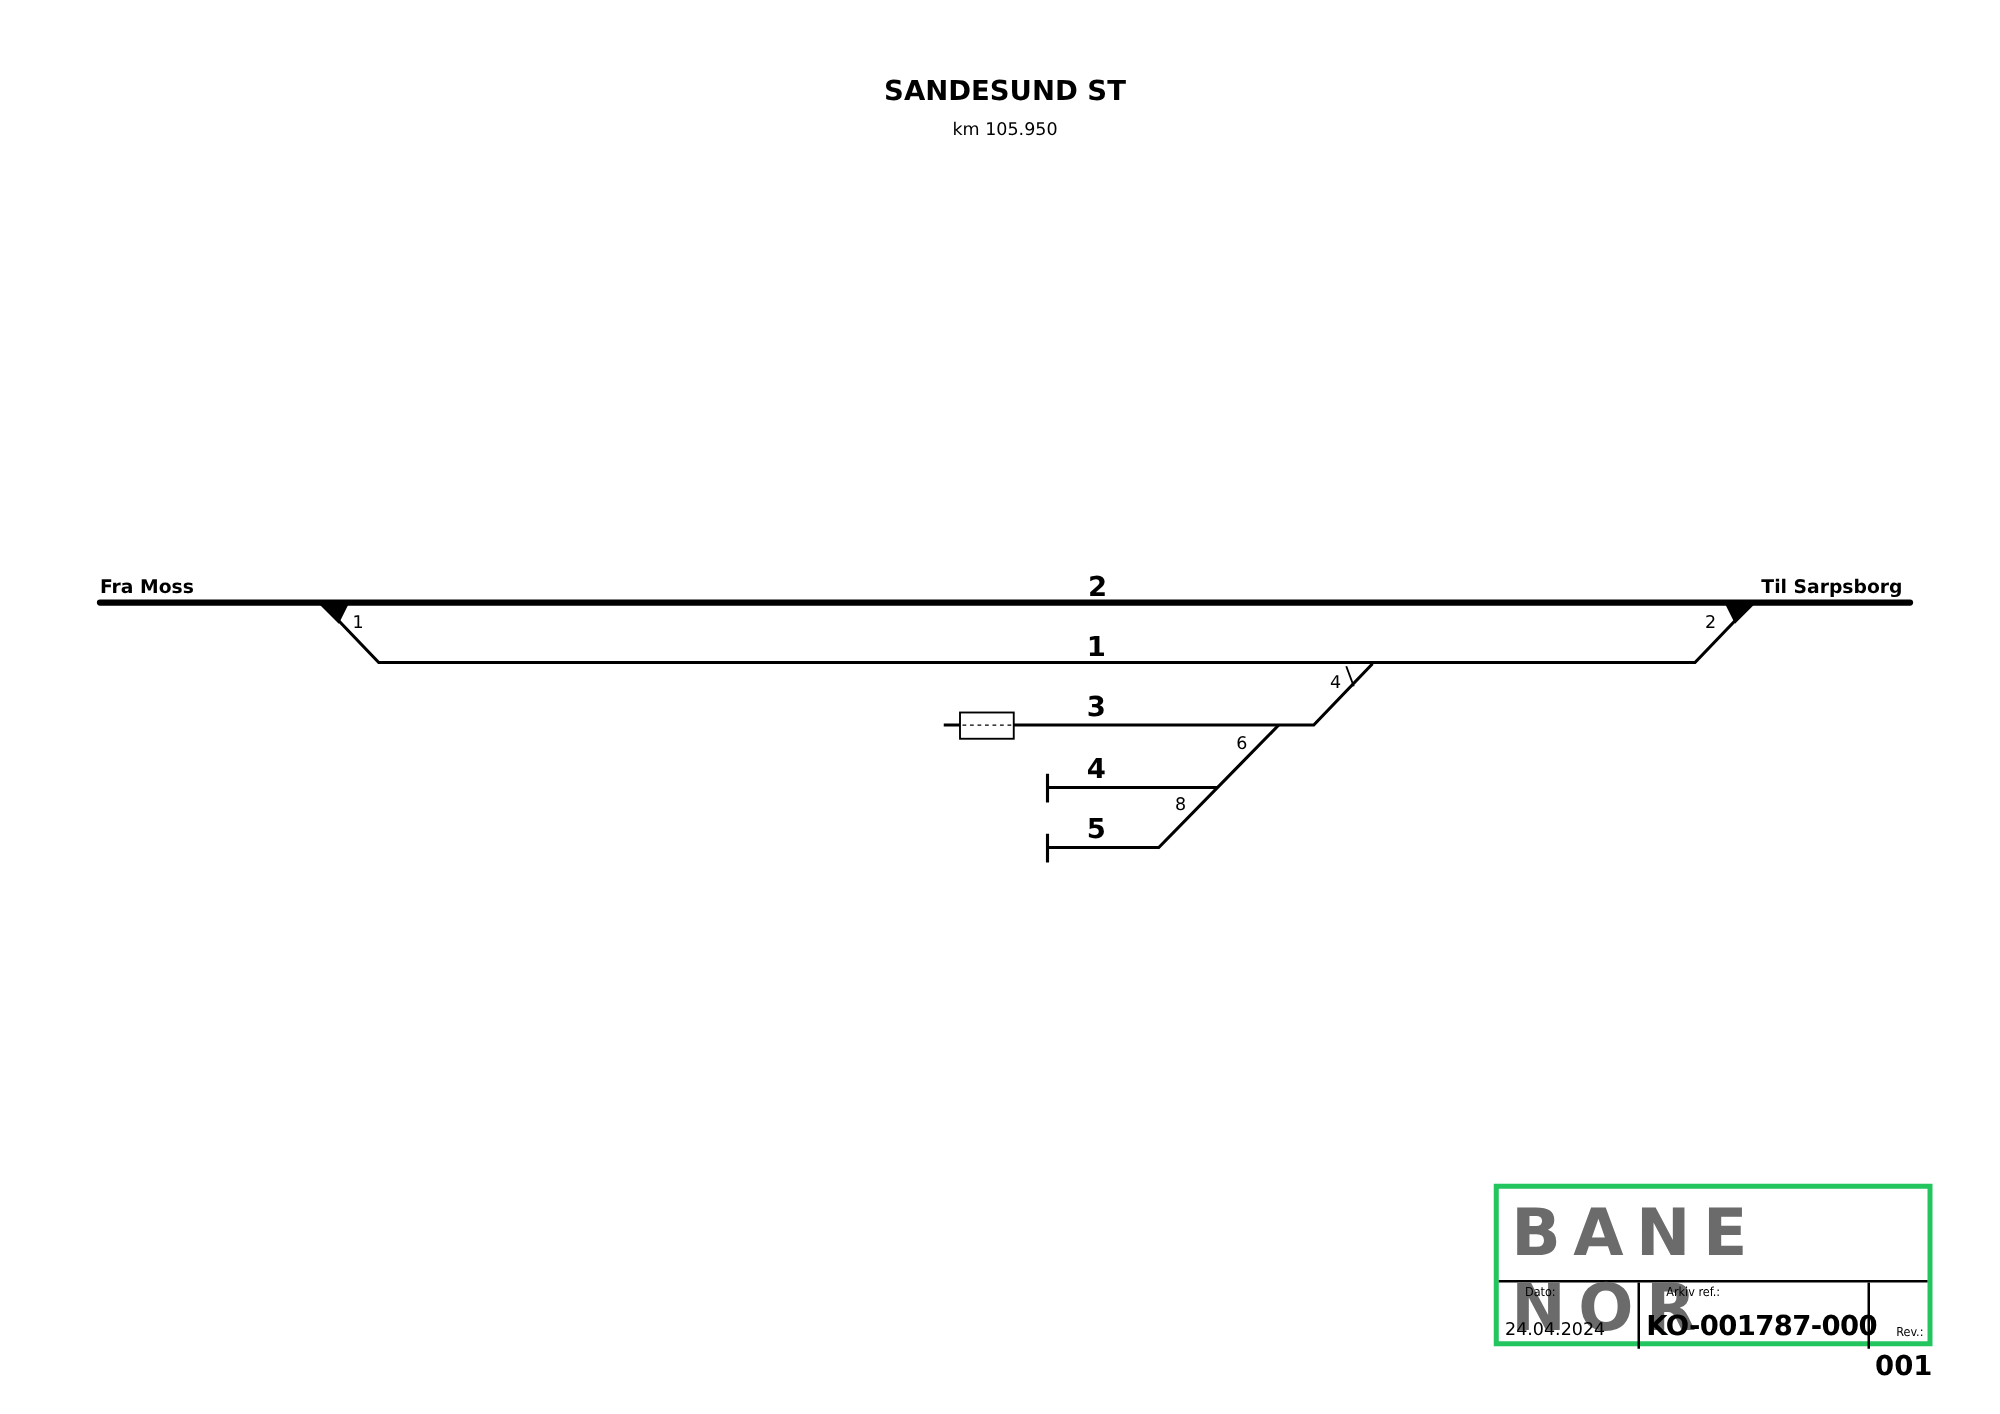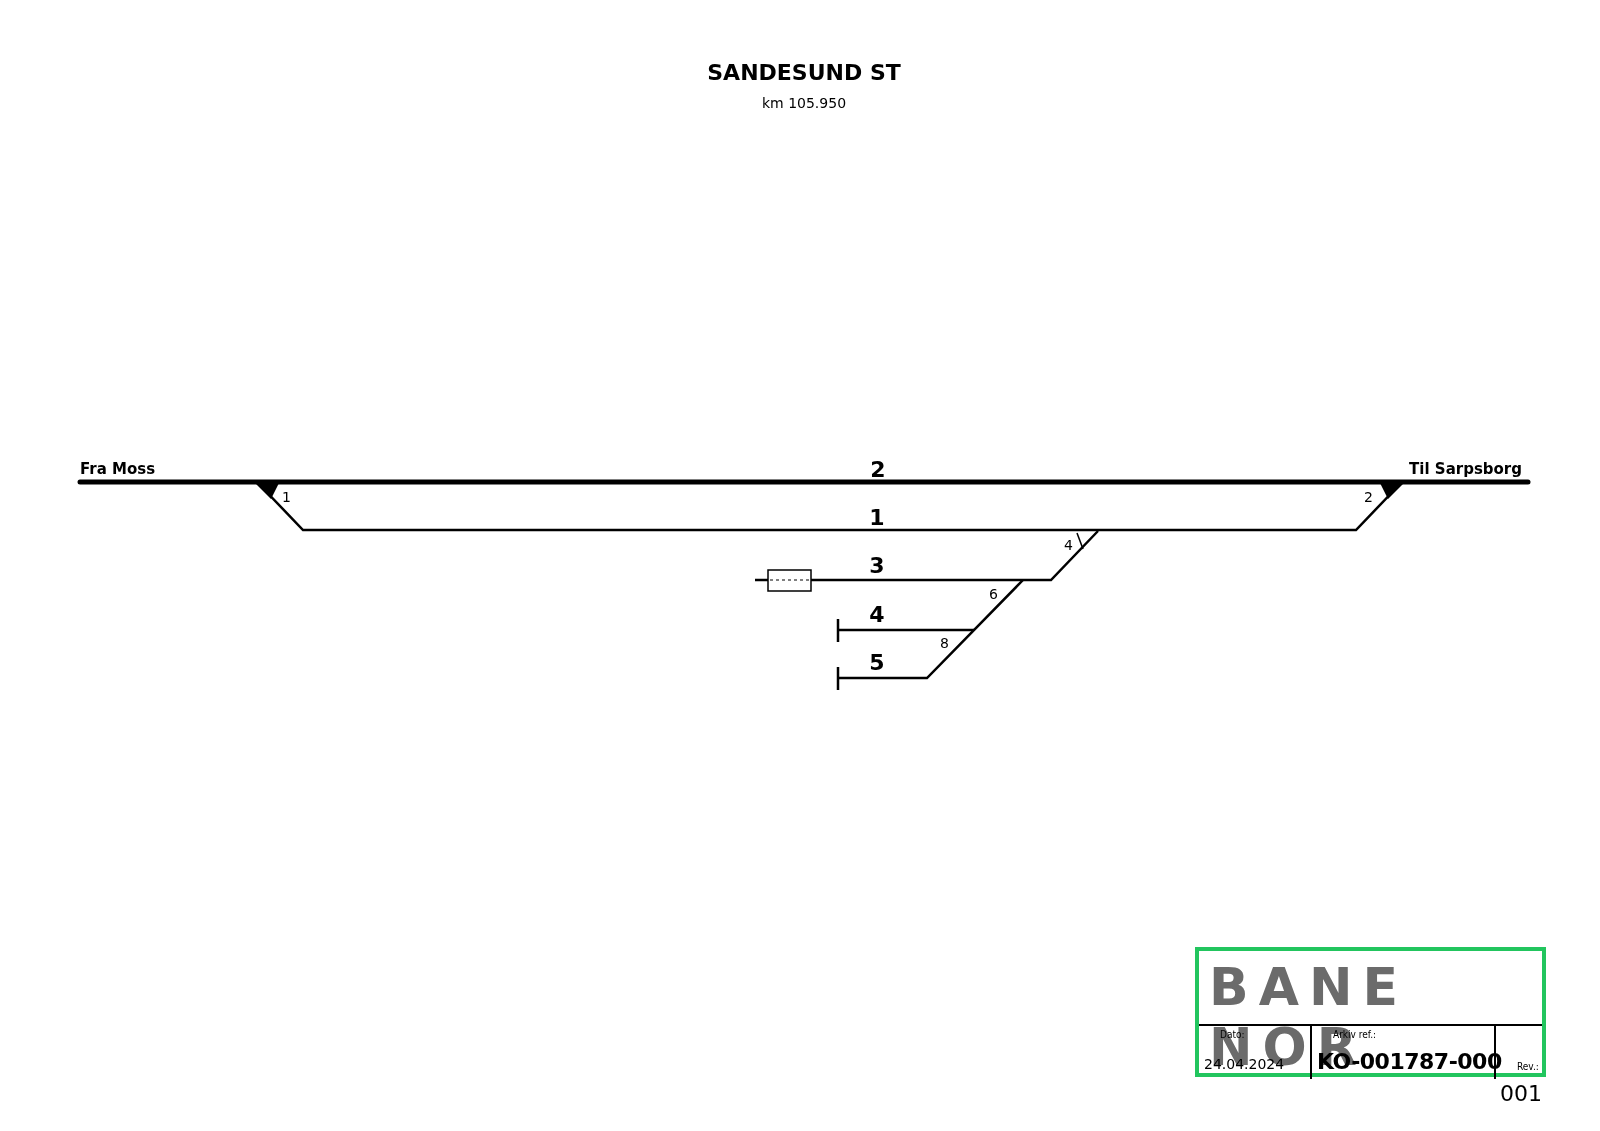--- a/index.html
+++ b/index.html
@@ -14,21 +14,21 @@
                border-bottom: 2px solid #000; box-sizing: border-box; }
     .tb-row { position: absolute; left: 0; top: 75px; width: 100%; height: 53px; display: flex; }
     .tb-cell { position: relative; height: 100%; box-sizing: border-box; }
     .tb-cell.c1 { width: 113px; border-right: 2px solid #000; }
     .tb-cell.c2 { width: 184px; border-right: 2px solid #000; }
     .tb-cell.c3 { flex: 1; margin-top: 32px; }
     .tb-cap { position: absolute; left: 5px; top: 3px; font-size: 10px; font-family: "DejaVu Sans Condensed", "DejaVu Sans", sans-serif; padding-left: 16px; }
     .tb-val { position: absolute; left: 5px; bottom: 5px; white-space: nowrap; font-family: "DejaVu Sans", sans-serif; }
     .c1 .tb-val { font-size: 14px; bottom: 7px; }
     .c2 .tb-val { font-size: 22px; font-weight: bold; letter-spacing: -0.5px; }
-    .c3 .tb-val { font-size: 22px; font-weight: normal; left: 4px; }
+    .c3 .tb-val { font-size: 22px; font-weight: bold; left: 4px; }
     .logo-text { position: absolute; left: 10px; top: 6px; font-size: 52px; font-weight: bold;
                  color: #6b6b6b; letter-spacing: 10px; font-family: "DejaVu Sans", sans-serif; }
   </style>
 </head>
 <body>
 
 <svg width="1600" height="1131" viewBox="0 0 1600 1131" xmlns="http://www.w3.org/2000/svg">
 
   <text class="ttl" x="804" y="80" font-size="22" text-anchor="middle">SANDESUND ST</text>
   <text class="lbl" x="804" y="108" font-size="14" text-anchor="middle">km 105.950</text>

